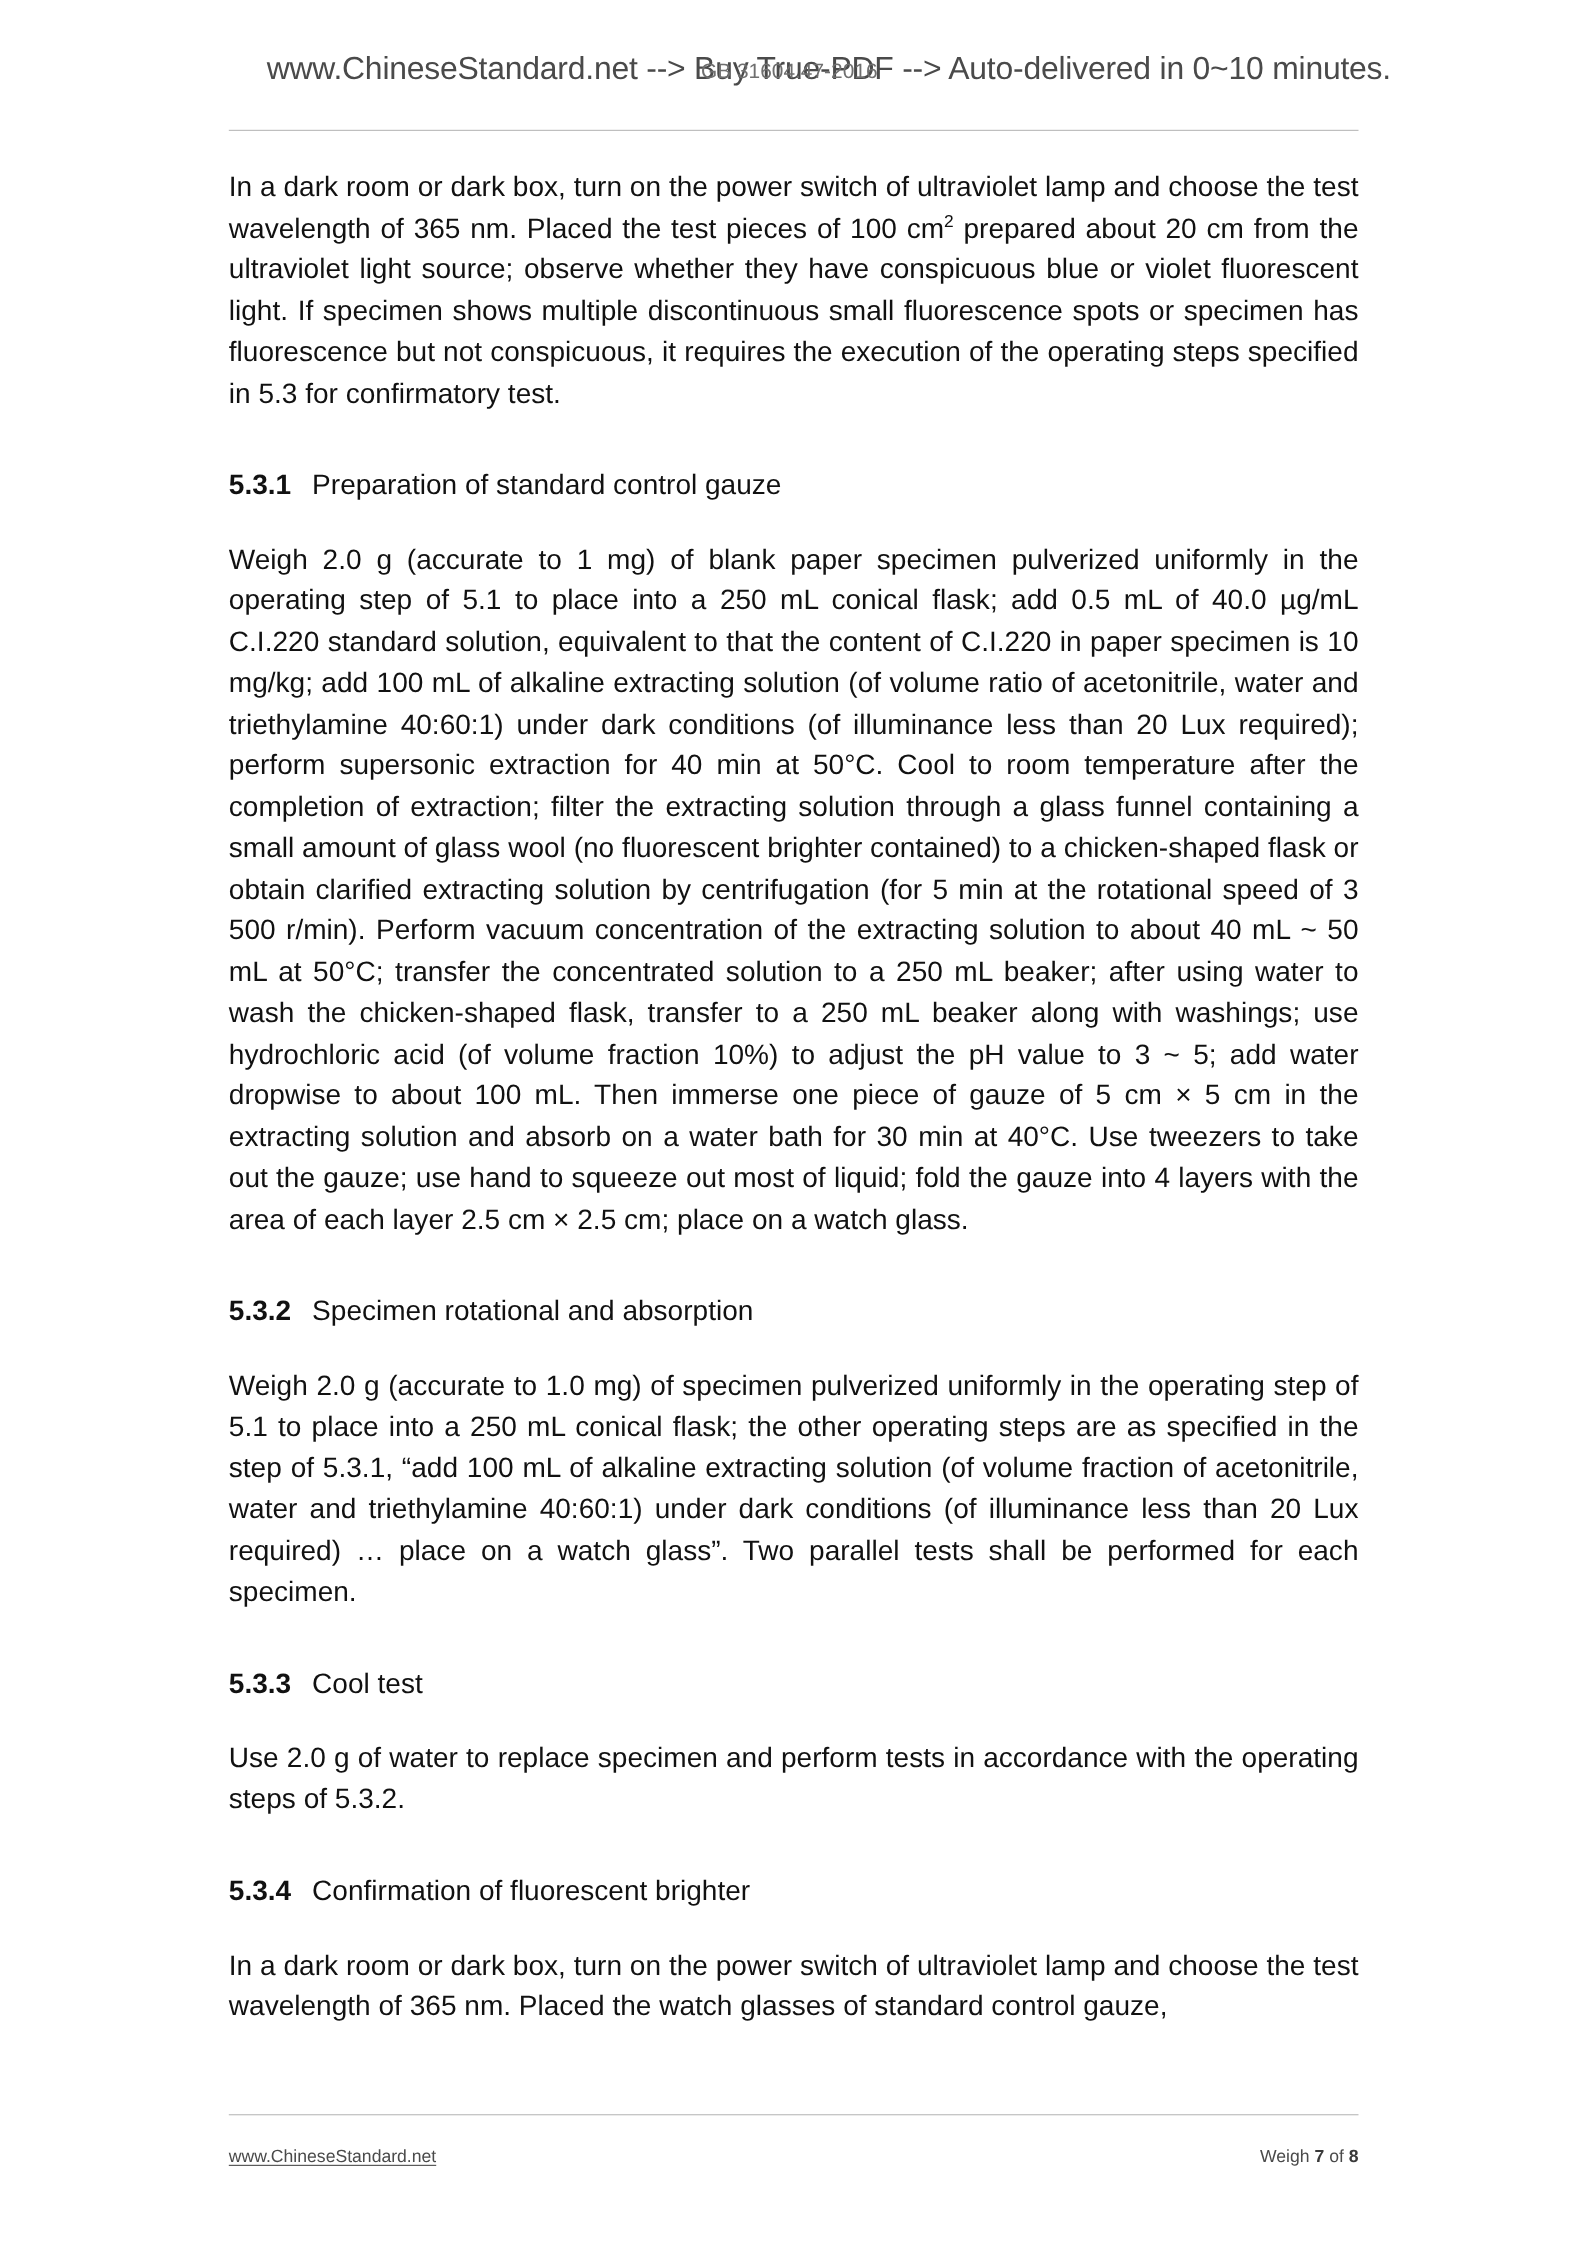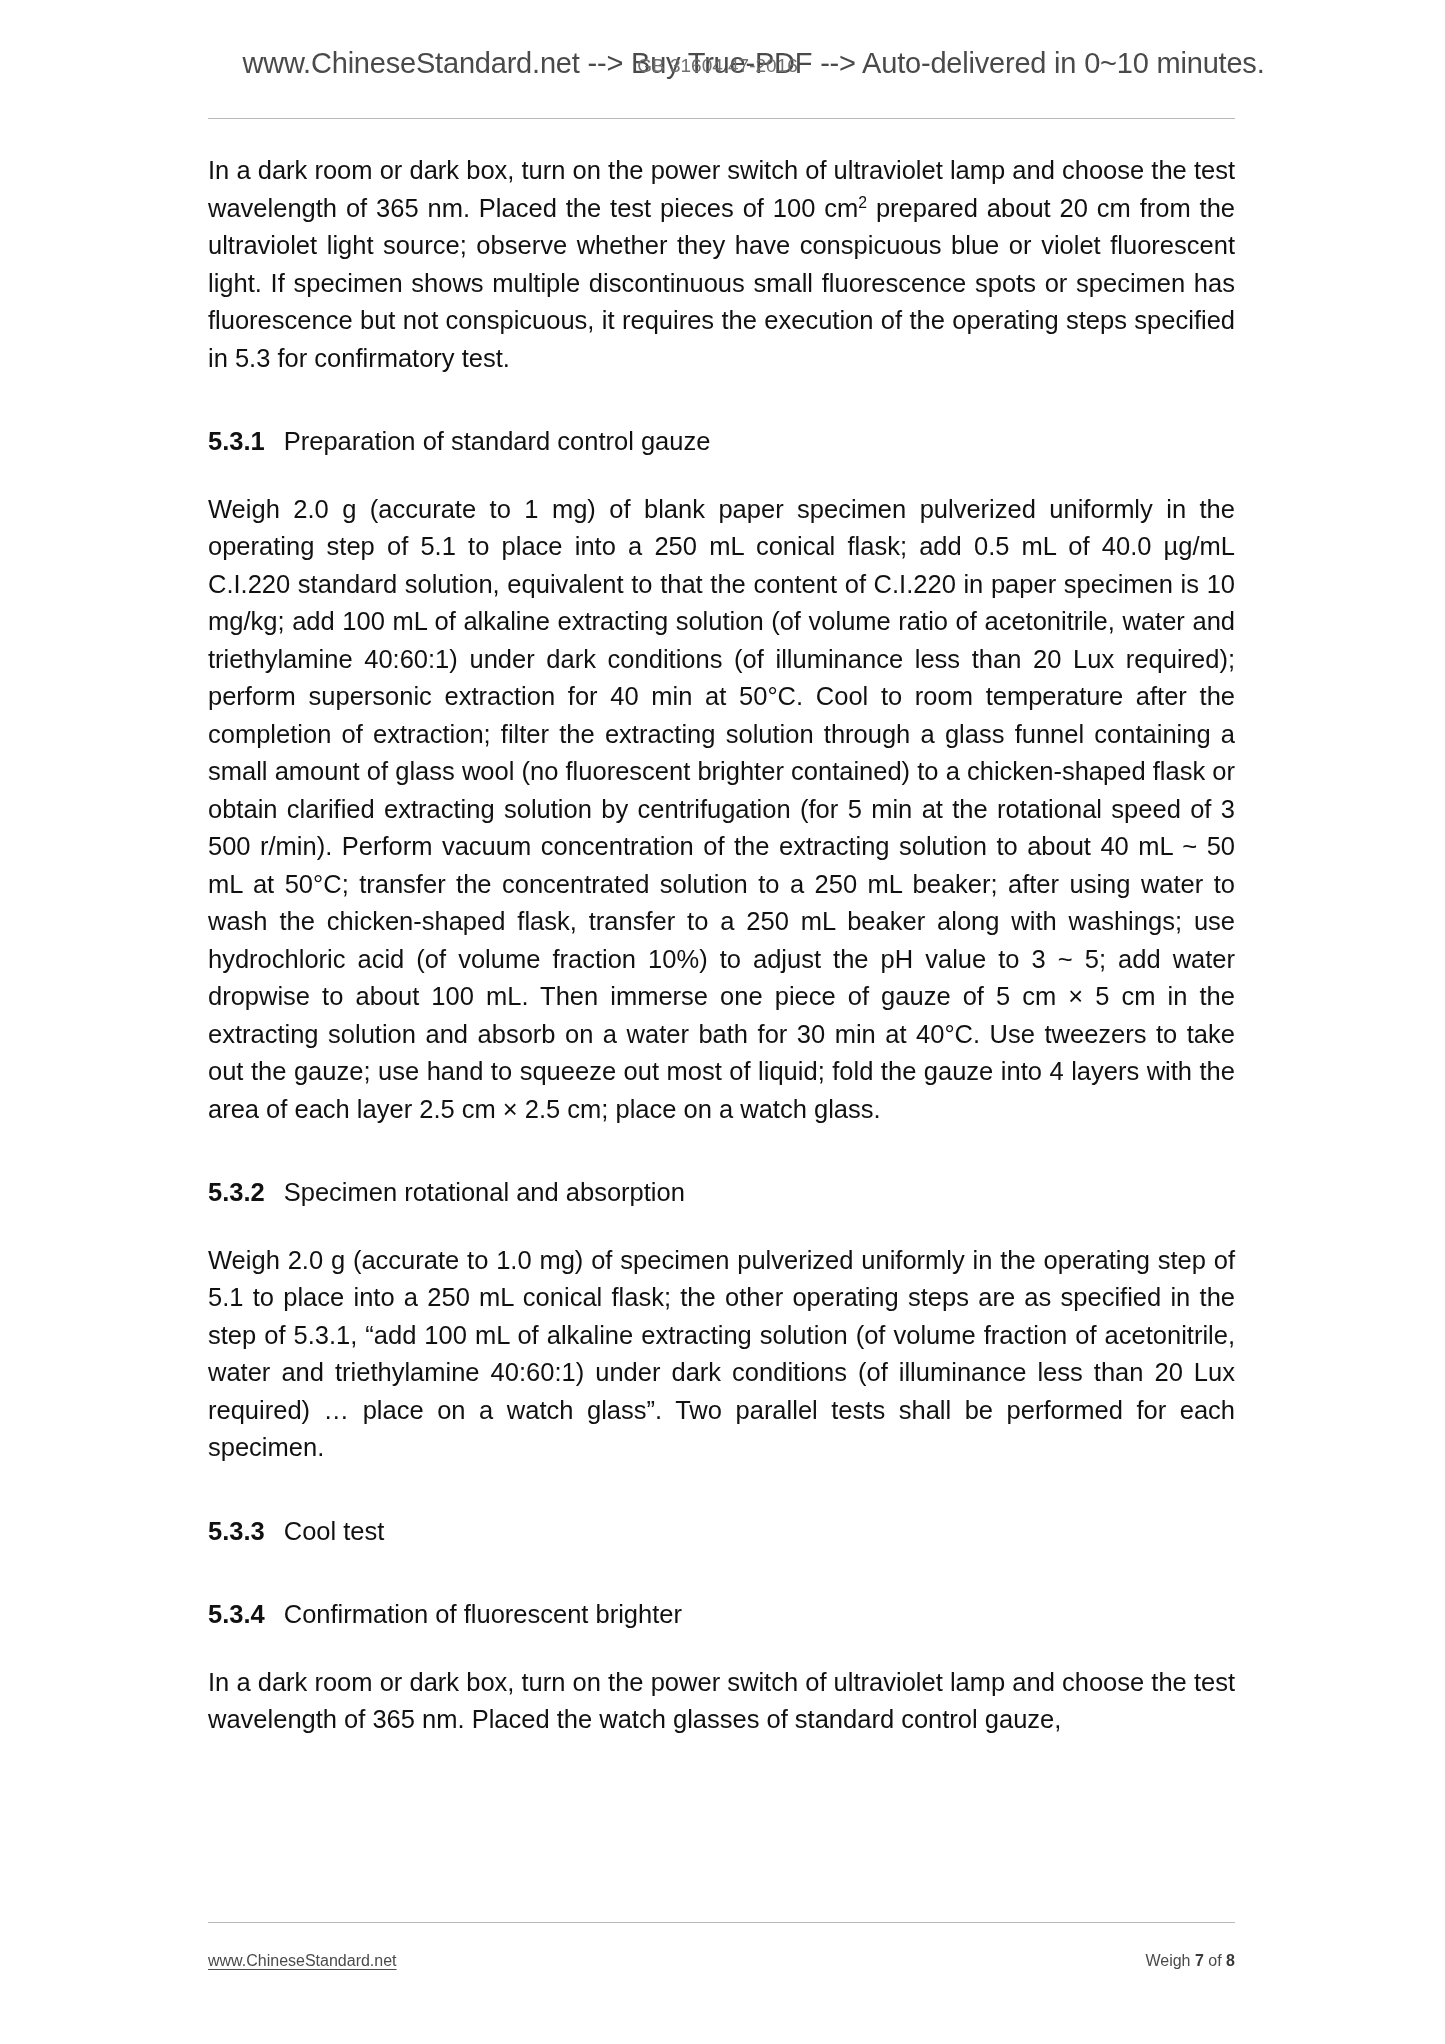--- a/index.html
+++ b/index.html
@@ -148,20 +148,21 @@
     <h3 class="heading"><span class="num w-long">5.3.1</span><span>Preparation of standard control gauze</span></h3>
 
     <p class="body-para">Weigh 2.0 g (accurate to 1 mg) of blank paper specimen pulverized uniformly in the operating step of 5.1 to place into a 250 mL conical flask; add 0.5 mL of 40.0 µg/mL C.I.220 standard solution, equivalent to that the content of C.I.220 in paper specimen is 10 mg/kg; add 100 mL of alkaline extracting solution (of volume ratio of acetonitrile, water and triethylamine 40:60:1) under dark conditions (of illuminance less than 20 Lux required); perform supersonic extraction for 40 min at 50°C. Cool to room temperature after the completion of extraction; filter the extracting solution through a glass funnel containing a small amount of glass wool (no fluorescent brighter contained) to a chicken-shaped flask or obtain clarified extracting solution by centrifugation (for 5 min at the rotational speed of 3 500 r/min). Perform vacuum concentration of the extracting solution to about 40 mL ~ 50 mL at 50°C; transfer the concentrated solution to a 250 mL beaker; after using water to wash the chicken-shaped flask, transfer to a 250 mL beaker along with washings; use hydrochloric acid (of volume fraction 10%) to adjust the pH value to 3 ~ 5; add water dropwise to about 100 mL. Then immerse one piece of gauze of 5 cm × 5 cm in the extracting solution and absorb on a water bath for 30 min at 40°C. Use tweezers to take out the gauze; use hand to squeeze out most of liquid; fold the gauze into 4 layers with the area of each layer 2.5 cm × 2.5 cm; place on a watch glass.</p>
 
     <h3 class="heading"><span class="num w-long">5.3.2</span><span>Specimen rotational and absorption</span></h3>
 
     <p class="body-para">Weigh 2.0 g (accurate to 1.0 mg) of specimen pulverized uniformly in the operating step of 5.1 to place into a 250 mL conical flask; the other operating steps are as specified in the step of 5.3.1, “add 100 mL of alkaline extracting solution (of volume fraction of acetonitrile, water and triethylamine 40:60:1) under dark conditions (of illuminance less than 20 Lux required) … place on a watch glass”. Two parallel tests shall be performed for each specimen.</p>
 
     <h3 class="heading"><span class="num w-long">5.3.3</span><span>Cool test</span></h3>
 
+    <p class="body-para">Use 2.0 g of water to replace specimen and perform tests in accordance with the operating steps of 5.3.2.</p>
 
     <h3 class="heading"><span class="num w-long">5.3.4</span><span>Confirmation of fluorescent brighter</span></h3>
 
     <p class="body-para">In a dark room or dark box, turn on the power switch of ultraviolet lamp and choose the test wavelength of 365 nm. Placed the watch glasses of standard control gauze,</p>
 
   </div>
 
   <div class="footer-rule"></div>
   <div class="footer">
     <a class="footer-link" href="#">www.ChineseStandard.net</a>

